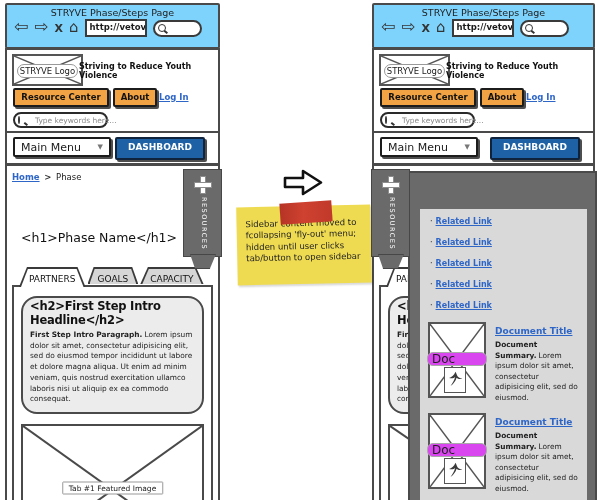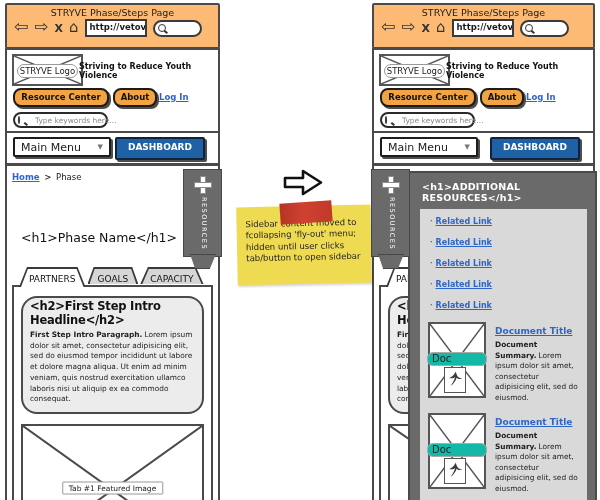--- a/index.html
+++ b/index.html
@@ -3,21 +3,21 @@
 <meta charset="utf-8">
 <style>
   html,body{margin:0;padding:0;background:#fff;}
   #stage{position:relative;width:600px;height:500px;overflow:hidden;background:#fff;
          font-family:"DejaVu Sans",sans-serif;color:#1a1a1a;}
 
   
   .mockup{position:absolute;top:3px;}
   .mockup.left{left:5px;width:215px;}
   .mockup.right{left:372px;width:223px;}
-  .chrome{height:46px;background:#fdba74;border:2px solid #4a4a4a;border-radius:2px;box-sizing:border-box;}
+  .chrome{height:46px;background:#7dd3fc;border:2px solid #4a4a4a;border-radius:2px;box-sizing:border-box;}
   .chrome-title{text-align:center;font-size:9.5px;padding-top:2px;color:#222;}
   .nav-row{display:flex;align-items:center;gap:6px;padding:1px 6px 0 7px;}
   .nav-ico{color:#333;line-height:1;}
   .arrow-glyph{font-size:17px;margin-top:-3px;}
   .x-glyph{font-size:11px;font-weight:bold;}
   .home-glyph{font-size:15px;margin-top:-2px;}
   .url-box{background:#fff;border:2px solid #3a3a3a;font-size:8.5px;font-weight:bold;
            padding:1px 3px;width:52px;height:12px;overflow:hidden;white-space:nowrap;}
   .search-oval{width:42px;height:13px;border:2px solid #3a3a3a;border-radius:9px;background:#fff;
                display:flex;align-items:center;padding-left:3px;box-sizing:content-box;}
@@ -29,21 +29,21 @@
 
   
   .site-header{position:relative;height:81px;border-bottom:2px solid #4a4a4a;padding-left:12px;}
   .logo-box{position:absolute;left:5px;top:4px;width:67px;height:28px;border:2px solid #555;background:#fff;}
   .xlines{position:absolute;left:0;top:0;width:100%;height:100%;}
   .logo-pill{position:absolute;left:3px;top:8px;right:3px;height:12px;background:#fff;border:1px solid #999;
              border-radius:7px;font-size:8.5px;text-align:center;line-height:12px;color:#222;}
   .tagline{position:absolute;left:72px;top:12px;font-size:8px;font-weight:bold;color:#111;}
   .btn-orange{position:absolute;top:38px;height:15px;background:#f2a444;border:2px solid #1c1c1c;
               box-shadow:2px 2px 0 #4d4d4d;font-size:8.5px;font-weight:bold;text-align:center;
-              line-height:15px;color:#111;border-radius:8px;cursor:pointer;}
+              line-height:15px;color:#111;border-radius:2px;cursor:pointer;}
   .btn-rc{left:6px;width:92px;}
   .btn-about{left:106px;width:40px;}
   .login-link{position:absolute;left:152px;top:42px;font-size:8.5px;font-weight:bold;color:#2e66c8;
               text-decoration:underline;cursor:pointer;}
   .search-pill{position:absolute;left:6px;top:62px;width:88px;height:12px;border:2px solid #2a2a2a;
                border-radius:8px;background:#fff;display:flex;align-items:center;gap:15px;padding-left:3px;}
   .search-pill .hint{font-size:7.5px;color:#8a8a8a;white-space:nowrap;}
 
   
   .menu-bar{position:relative;height:30px;border-bottom:3px solid #4a4a4a;background:#fff;}
@@ -97,22 +97,22 @@
   .sidebar-panel{position:absolute;left:34px;top:5px;width:189px;height:345px;background:#6a6a6a;
                  border:2px solid #4a4a4a;box-sizing:border-box;z-index:4;}
   .sidebar-h1{padding:8px 0 0 12px;font-size:9.5px;font-weight:bold;color:#fff;letter-spacing:0.2px;}
   .side-box{position:absolute;left:10px;right:8px;top:36px;bottom:-6px;background:#d9d9d9;overflow:hidden;}
   .rlinks{padding:8px 8px 0 10px;}
   .rlink-row{margin-bottom:12px;font-size:8px;}
   .bullet{color:#333;margin-right:3px;}
   .rlink{color:#2e66c8;font-weight:bold;text-decoration:underline;cursor:pointer;}
   .doc-row{display:flex;gap:9px;padding:0 8px;margin-top:6px;margin-bottom:10px;}
   .doc-thumb{position:relative;width:54px;height:72px;background:#fff;border:2px solid #555;flex:none;}
-  .doc-pill{position:absolute;left:-3px;right:-3px;top:28px;height:12px;background:#14b8a6;border:1px solid #aaa;
-            border-radius:6px;font-size:10px;line-height:12px;padding-left:4px;color:#222;z-index:2;}
+  .doc-pill{position:absolute;left:-3px;right:-3px;top:28px;height:12px;background:#d946ef;border:1px solid #aaa;
+            border-radius:6px;font-size:12px;line-height:12px;padding-left:4px;color:#222;z-index:2;}
   .pdf-box{position:absolute;left:14px;top:43px;width:20px;height:24px;background:#fff;border:1.5px solid #555;z-index:3;}
   .doc-text{flex:1;padding-top:4px;}
   .doc-title{font-size:9px;font-weight:bold;color:#2e66c8;text-decoration:underline;cursor:pointer;margin-bottom:4px;}
   .doc-sum{font-size:7.4px;line-height:1.42;color:#222;}
 
   
   .big-arrow{position:absolute;left:282px;top:167px;width:42px;height:31px;}
   .tape{position:absolute;left:280px;top:202px;width:52px;height:21px;
         background:linear-gradient(95deg,#b53425 0%,#cf4130 45%,#c0392a 100%);
         transform:rotate(-4deg);z-index:3;}
@@ -269,21 +269,20 @@
             <div class="img-pill">Tab #1 Featured Image</div>
           </div>
         </div>
 
         <div class="flyout-tab attach-left">
           <div class="plus-ico"></div>
           <span class="vert-label">RESOURCES</span>
           <div class="tab-nub"></div>
         </div>
         <div class="sidebar-panel">
-          <div class="sidebar-h1">&lt;h1&gt;ADDITIONAL RESOURCES&lt;/h1&gt;</div>
           <div class="side-box">
             <div class="rlinks">
               <div class="rlink-row"><span class="bullet">·</span><span class="rlink">Related Link</span></div>
               <div class="rlink-row"><span class="bullet">·</span><span class="rlink">Related Link</span></div>
               <div class="rlink-row"><span class="bullet">·</span><span class="rlink">Related Link</span></div>
               <div class="rlink-row"><span class="bullet">·</span><span class="rlink">Related Link</span></div>
               <div class="rlink-row"><span class="bullet">·</span><span class="rlink">Related Link</span></div>
             </div>
 
             <div class="doc-row">

